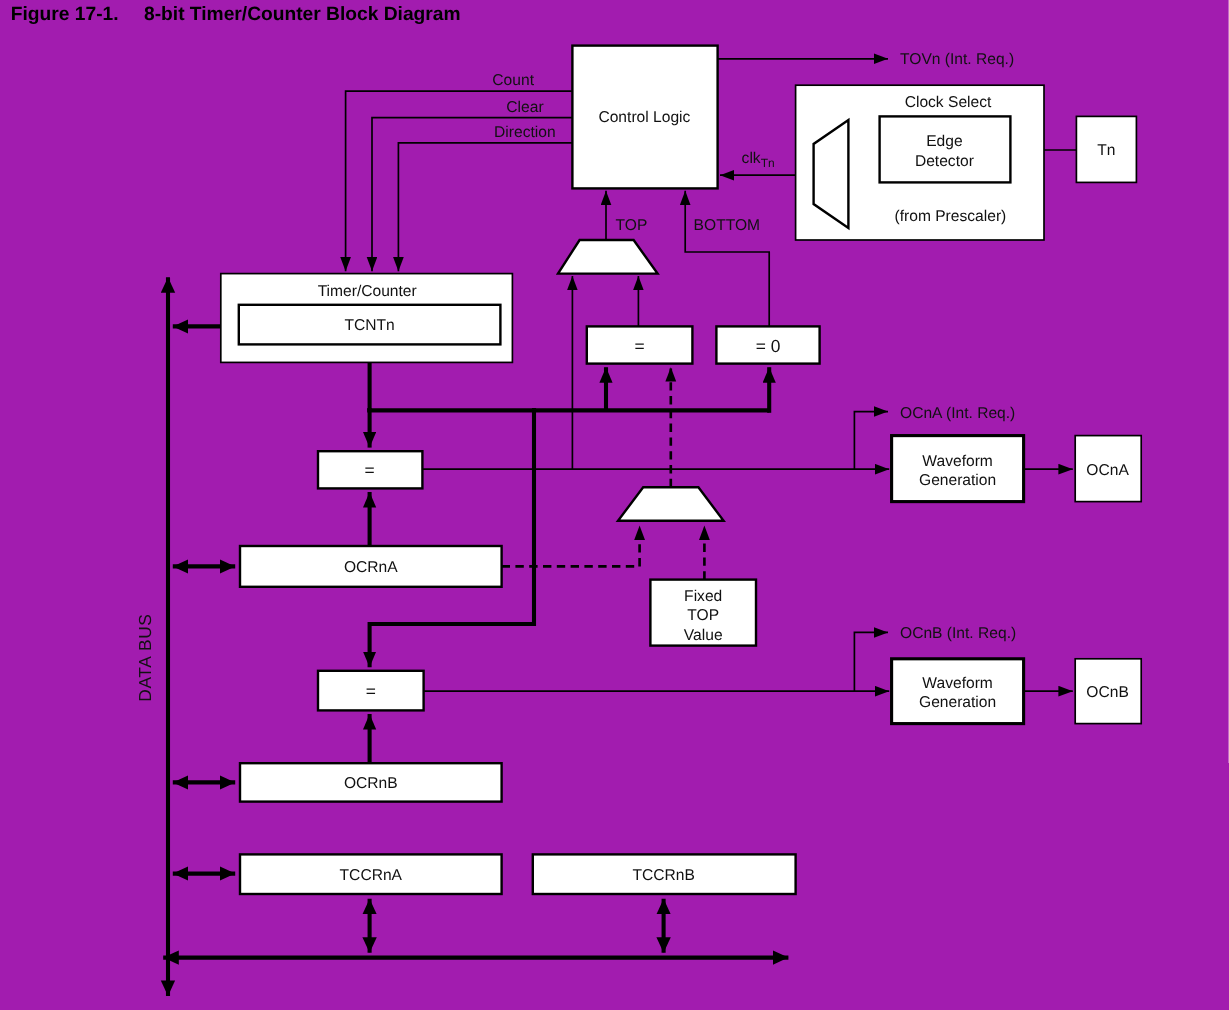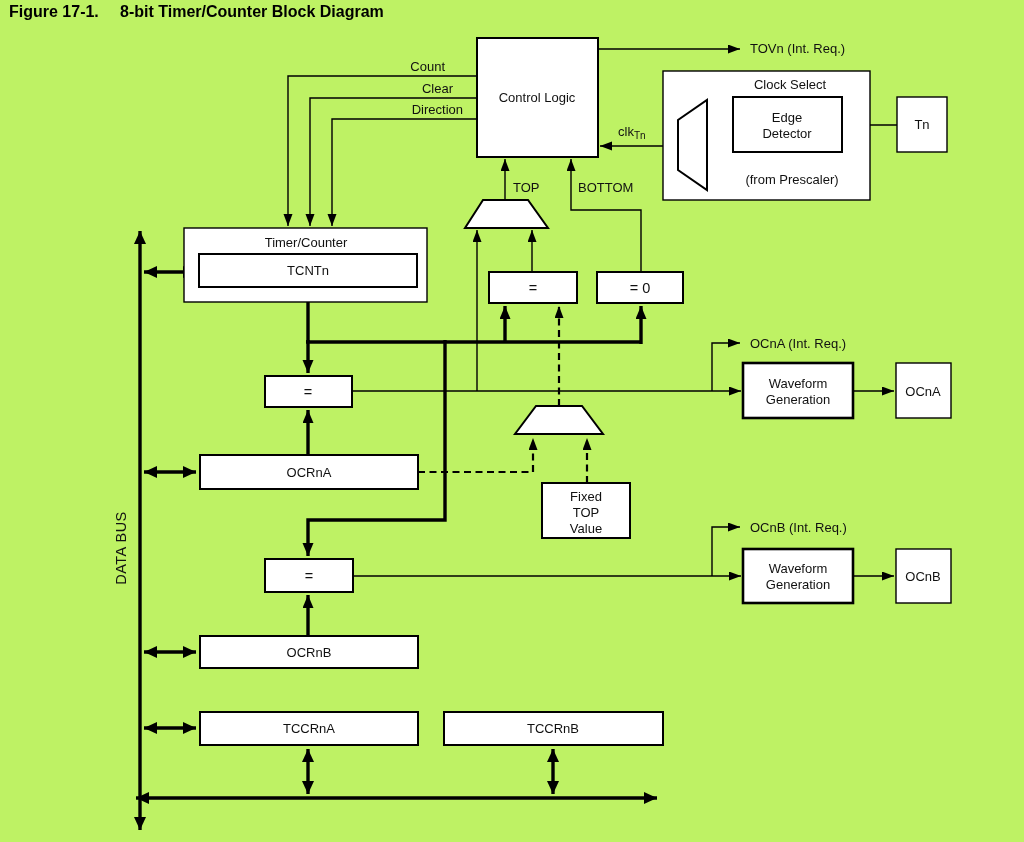--- a/index.html
+++ b/index.html
@@ -1,16 +1,16 @@
 <!DOCTYPE html>
 <html><head>
 <meta charset="utf-8">
 <style>
   html,body{margin:0;padding:0;background:#ffffff;}
-  .page{position:relative;width:1024px;height:842px;background:#bef264;overflow:hidden;}
+  .page{position:relative;width:1024px;height:842px;background:#a21caf;overflow:hidden;}
   svg{position:absolute;left:0;top:0;}
   svg text{font-family:"Liberation Sans","DejaVu Sans",sans-serif;fill:#111111;font-size:13px;}
   .ttl{font-size:16px;font-weight:bold;fill:#000000;}
   .ctr{text-anchor:middle;}
   .eqt{font-size:14.5px;}
   .bus-label{font-size:14.5px;letter-spacing:0.5px;}
   .box{fill:#ffffff;stroke:#000000;stroke-width:2;}
   .box-thin{fill:#ffffff;stroke:#000000;stroke-width:1.4;}
   .box-heavy{fill:#ffffff;stroke:#000000;stroke-width:2.6;}
   .mux{fill:#ffffff;stroke:#000000;stroke-width:2;stroke-linejoin:miter;}

